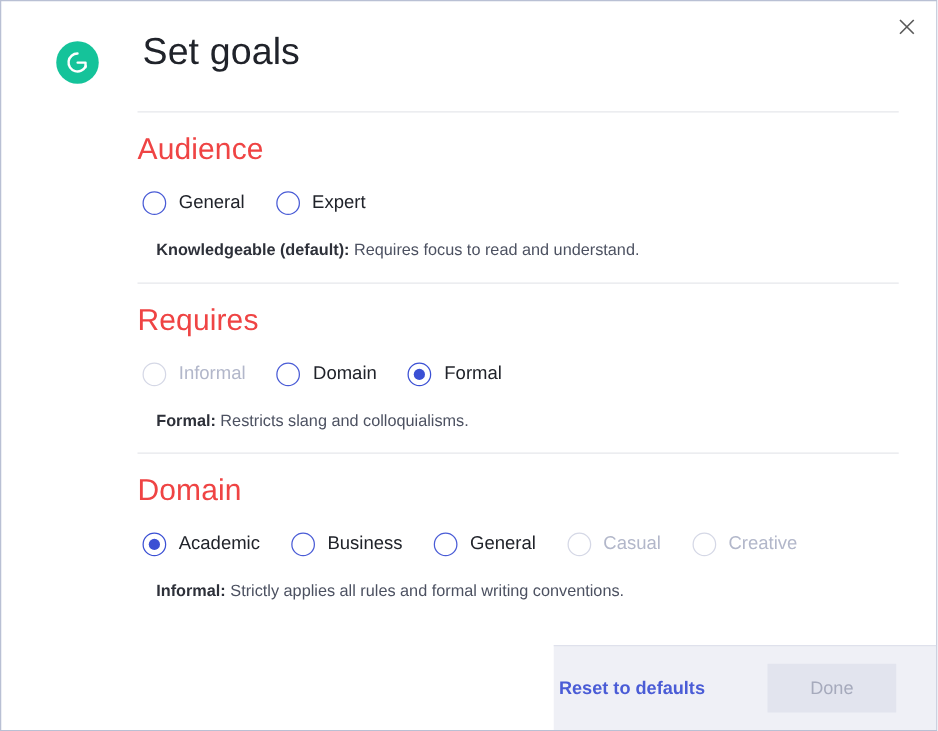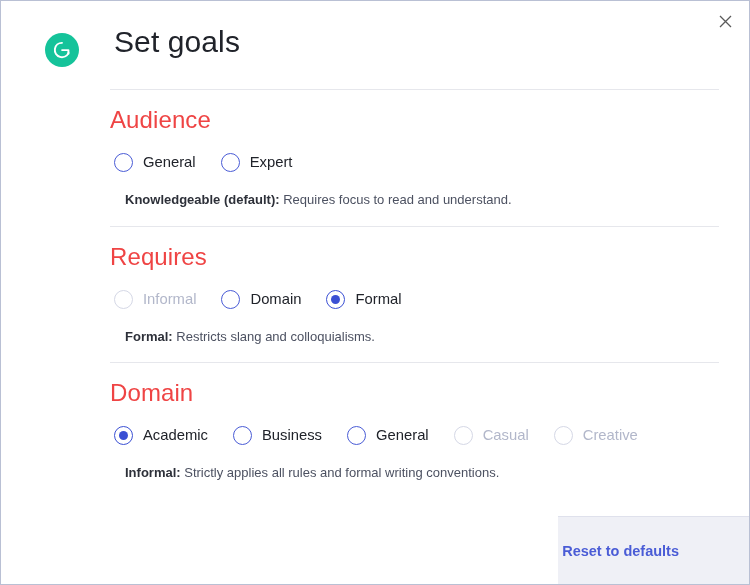--- a/index.html
+++ b/index.html
@@ -186,21 +186,21 @@
 
   
   .footer {
     flex: 0 0 auto;
     height: 68px;
     background: #eff0f6;
     border-top: 1px solid #dfe1ec;
     display: flex;
     align-items: center;
     justify-content: flex-end;
-    padding-right: 20px;
+    padding-right: 32px;
   }
 
   .reset-link {
     font-size: 14.5px;
     font-weight: 700;
     color: #4a5cd6;
     cursor: pointer;
     background: none;
     border: none;
     font-family: inherit;
@@ -316,15 +316,16 @@
         <div class="hint">
           <span class="hint-key">Informal:</span><span> Strictly applies all rules and formal writing conventions.</span>
         </div>
       </div>
 
     </div>
   </div>
 
   <div class="footer">
     <button class="reset-link">Reset to defaults</button>
+    <button class="done-btn" disabled="">Done</button>
   </div>
 
 </div>
 
 </body></html>

